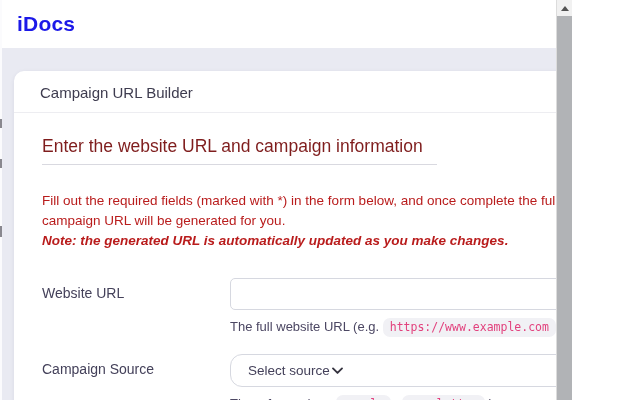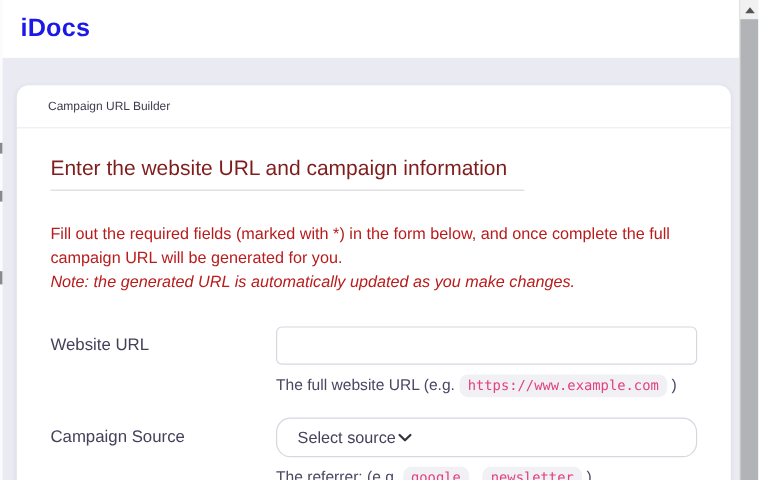--- a/index.html
+++ b/index.html
@@ -1,17 +1,17 @@
 <!DOCTYPE html>
 <html><head>
 <meta charset="utf-8">
 <style>
   html,body { margin:0; padding:0; }
   .screen {
-    position:relative; width:632px; height:400px; overflow:hidden;
+    position:relative; width:572px; height:400px; overflow:hidden;
     background:#ffffff; font-family:"Liberation Sans", sans-serif;
     -webkit-font-smoothing:antialiased;
   }
 
   
   .edge-strip { position:absolute; left:0; top:0; width:2px; height:400px; background:#fbfbfd; z-index:6; }
   .speck { position:absolute; left:0; width:2px; background:#63626a; opacity:.75; }
   .speck.s1 { top:119px; height:9px; }
   .speck.s2 { top:159px; height:9px; }
   .speck.s3 { top:226px; height:11px; }
@@ -30,31 +30,31 @@
     background:#e9eaf2; z-index:1;
   }
 
   .card {
     margin:23px 0 0 12px; width:595px; height:430px; box-sizing:border-box;
     background:#ffffff; border-radius:10px;
     box-shadow:0 1px 4px rgba(40,40,90,.08);
   }
   .card-header {
     padding:13px 26px 11px; border-bottom:1px solid #ededf1;
-    font-size:10px; font-weight:500; color:#3e3c4f;
+    font-size:15px; font-weight:500; color:#3e3c4f;
   }
   .card-body { padding:23px 28px 24px; }
 
   .section-heading {
     display:inline-block; margin:0; font-size:17.5px; font-weight:500;
     color:#7f1d1d; padding:0 14px 7px 0; border-bottom:1px solid #d9d9e0;
   }
 
   .description { margin:26px 0 27px; font-size:13.5px; line-height:20px; color:#b91c1c; max-width:542px; }
-  .description .note { font-style:italic; }
+  .description .note { font-style:italic;font-weight:bold; }
 
   .form-row { display:flex; margin-bottom:17px; }
   .field-label { flex:0 0 188px; width:188px; padding-top:7px; font-size:14px; font-weight:500; color:#44415a; }
   .field-col { flex:1; min-width:0; }
 
   .text-input {
     width:100%; height:32px; box-sizing:border-box;
     border:1px solid #d6d8e0; border-radius:5px; padding:0 10px;
     font:13px "Liberation Sans", sans-serif; color:#44415a; background:#fff; outline:none;
   }

